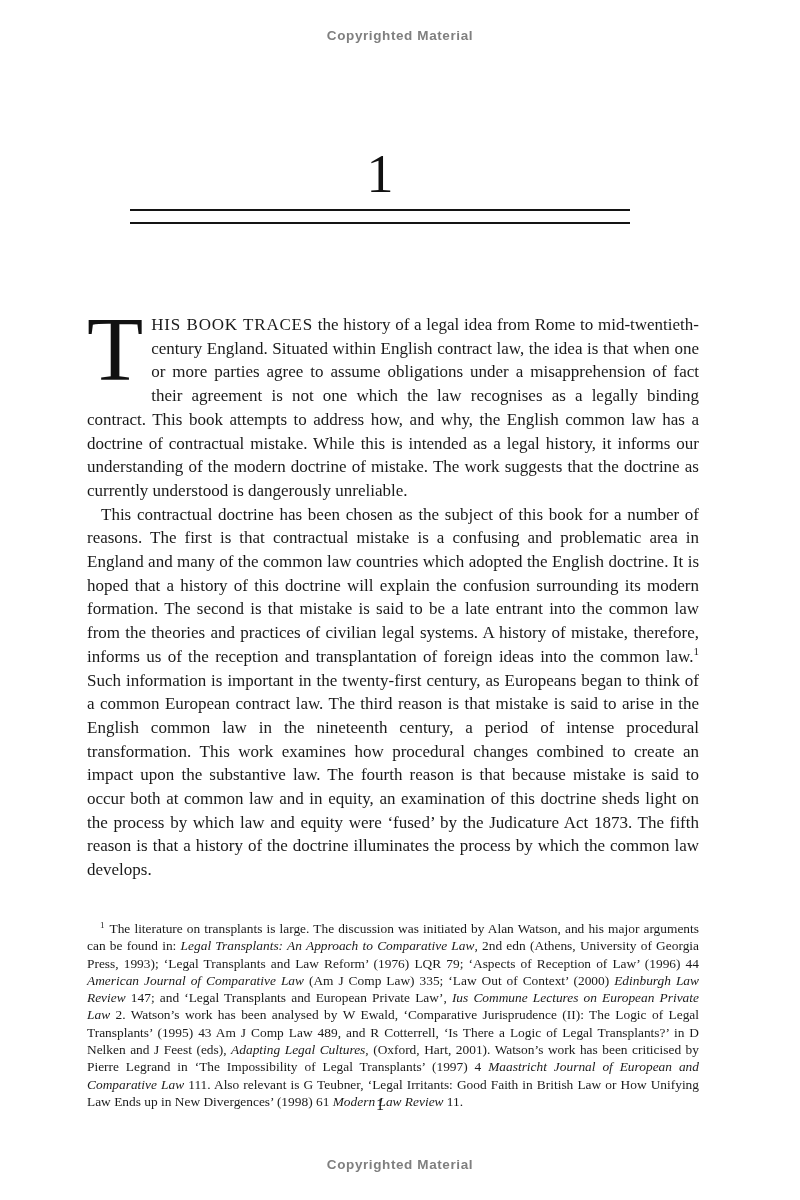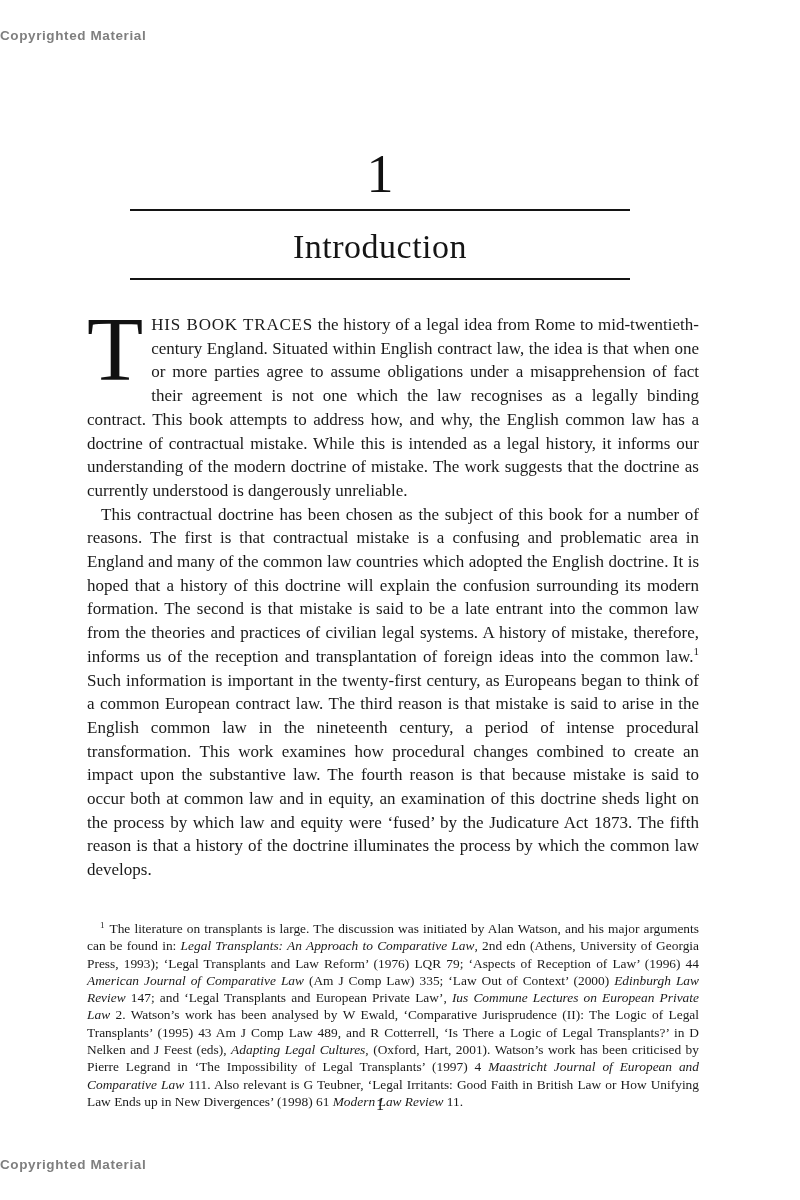--- a/index.html
+++ b/index.html
@@ -13,21 +13,21 @@
     height: 1200px;
     background: #ffffff;
     color: #1c1c1c;
     font-family: "Liberation Serif", serif;
     overflow: hidden;
   }
   .copyright {
     position: absolute;
     left: 0;
     width: 100%;
-    text-align: left;
+    text-align: center;
     font-family: "Liberation Sans", sans-serif;
     font-weight: bold;
     font-size: 13.5px;
     letter-spacing: 0.6px;
     color: #7f7f7f;
   }
   .copyright.top { top: 28px; }
   .copyright.bottom { top: 1157px; }
 
   .chapter-head {
@@ -122,21 +122,20 @@
 </head>
 <body>
 
 <div class="page">
 
   <div class="copyright top">Copyrighted Material</div>
 
   <div class="chapter-head">
     <div class="chapter-number">1</div>
     <hr class="rule rule-top">
-    <h1 class="chapter-title">Introduction</h1>
     <hr class="rule rule-bottom">
   </div>
 
   <div class="body-text">
     <p class="para">
       <span class="dropcap">T</span><span class="lead-caps">HIS BOOK TRACES</span><span> the history of a legal idea from Rome to mid-twentieth-century England. Situated within English contract law, the idea is that when one or more parties agree to assume obligations under a misapprehension of fact their agreement is not one which the law recognises as a legally binding contract. This book attempts to address how, and why, the English common law has a doctrine of contractual mistake. While this is intended as a legal history, it informs our understanding of the modern doctrine of mistake. The work suggests that the doctrine as currently understood is dangerously unreliable.</span>
     </p>
     <p class="para indent">
       <span>This contractual doctrine has been chosen as the subject of this book for a number of reasons. The first is that contractual mistake is a confusing and problematic area in England and many of the common law countries which adopted the English doctrine. It is hoped that a history of this doctrine will explain the confusion surrounding its modern formation. The second is that mistake is said to be a late entrant into the common law from the theories and practices of civilian legal systems. A history of mistake, therefore, informs us of the reception and transplantation of foreign ideas into the common law.</span><sup class="note-ref">1</sup><span> Such information is important in the twenty-first century, as Europeans began to think of a common European contract law. The third reason is that mistake is said to arise in the English common law in the nineteenth century, a period of intense procedural transformation. This work examines how procedural changes combined to create an impact upon the substantive law. The fourth reason is that because mistake is said to occur both at common law and in equity, an examination of this doctrine sheds light on the process by which law and equity were ‘fused’ by the Judicature Act 1873. The fifth reason is that a history of the doctrine illuminates the process by which the common law develops.</span>
     </p>

